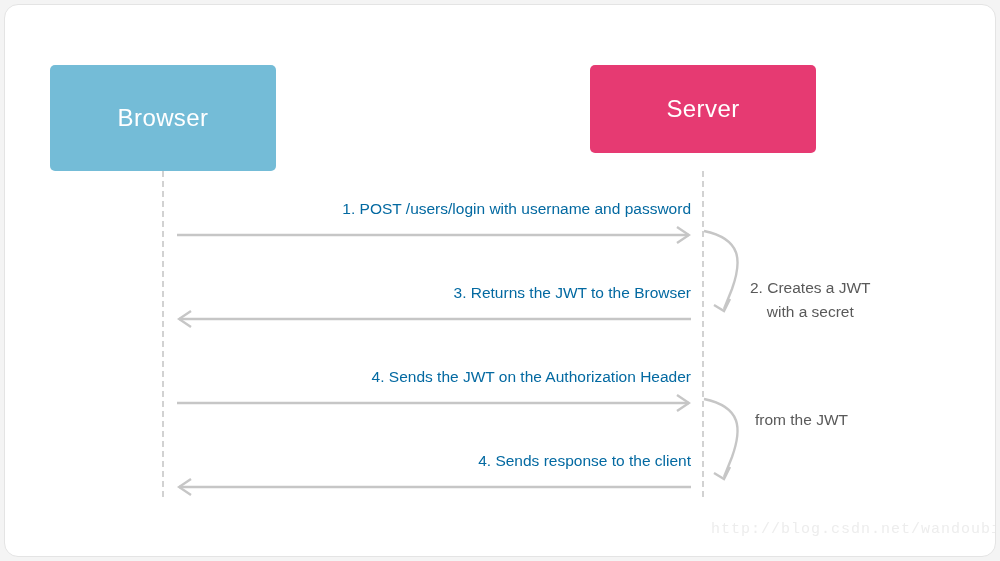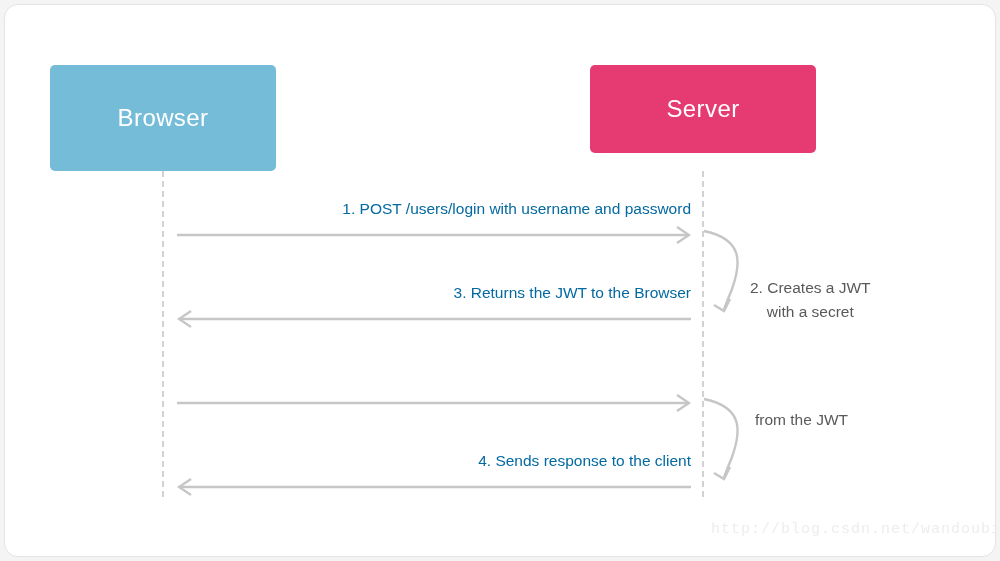--- a/index.html
+++ b/index.html
@@ -151,20 +151,21 @@
 
     <div class="msg" style="top:278px;">
       <div class="msg-label">3. Returns the JWT to the Browser</div>
       <svg class="msg-arrow" viewBox="0 0 514 20" preserveAspectRatio="none">
         <line x1="2" y1="10" x2="514" y2="10" stroke="#c6c6c6" stroke-width="2.4"></line>
         <polyline points="14,2 2,10 14,18" fill="none" stroke="#c6c6c6" stroke-width="2.4"></polyline>
       </svg>
     </div>
 
     <div class="msg" style="top:362px;">
+      <div class="msg-label">4. Sends the JWT on the Authorization Header</div>
       <svg class="msg-arrow" viewBox="0 0 514 20" preserveAspectRatio="none">
         <line x1="0" y1="10" x2="512" y2="10" stroke="#c6c6c6" stroke-width="2.4"></line>
         <polyline points="500,2 512,10 500,18" fill="none" stroke="#c6c6c6" stroke-width="2.4"></polyline>
       </svg>
     </div>
 
     <svg class="selfloop" style="left:697px; top:390px;" viewBox="0 0 52 92">
       <path d="M 2 4 C 40 12, 40 34, 30 62 L 22 82" fill="none" stroke="#c6c6c6" stroke-width="2.4"></path>
       <polyline points="28,72 22,84 12,78" fill="none" stroke="#c6c6c6" stroke-width="2.4"></polyline>
     </svg>

